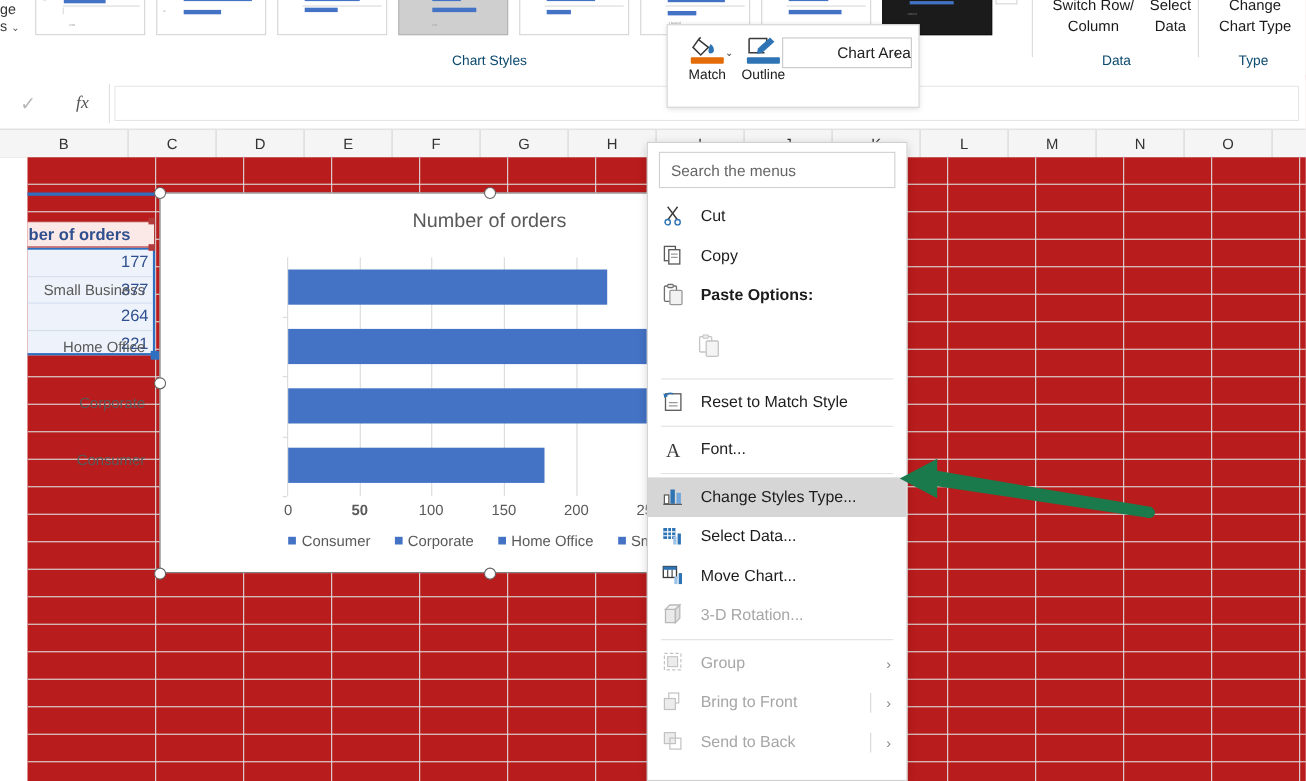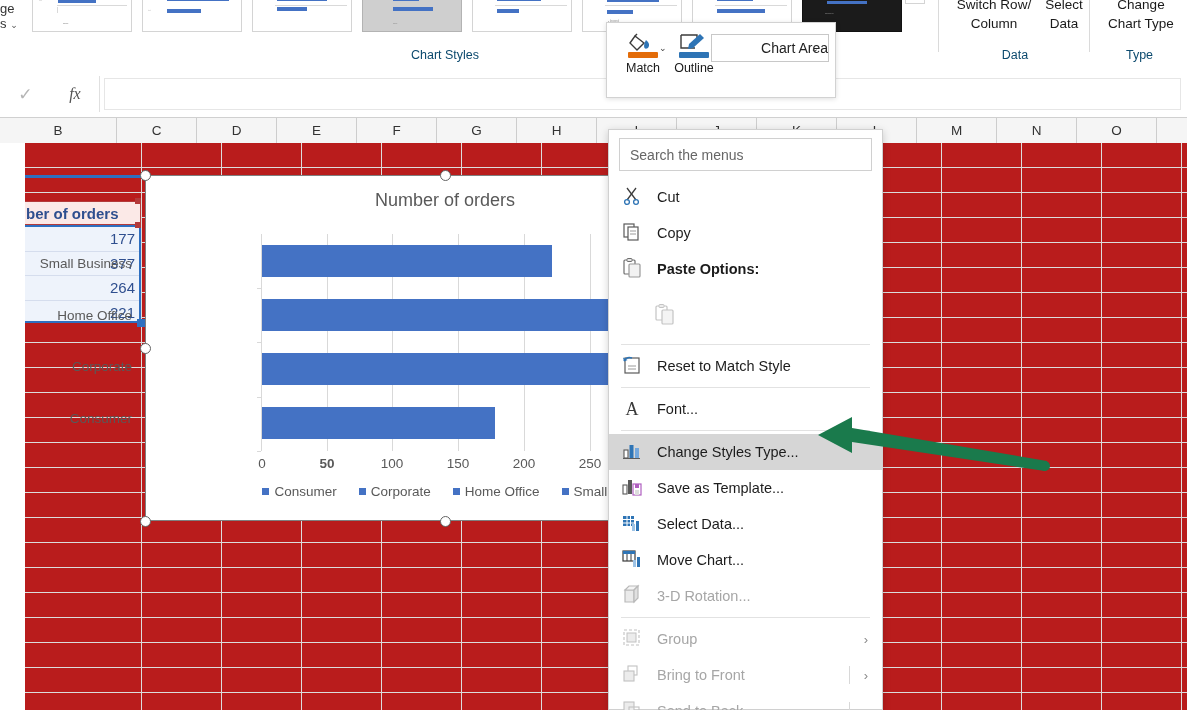--- a/index.html
+++ b/index.html
@@ -186,21 +186,21 @@
   .legend-item { display: flex; align-items: center; gap: 5px; white-space: nowrap; }
   .legend-swatch { width: 7px; height: 7px; background: #4472c4; }
 
   .handle {
     position: absolute; width: 11px; height: 11px; border-radius: 50%;
     background: #ffffff; border: 1.5px solid #636363; z-index: 12;
   }
 
   
   .ctx-menu {
-    position: absolute; left: 608px; top: 129px; width: 275px; height: 581px;
+    position: absolute; left: 588px; top: 129px; width: 237px; height: 581px;
     background: #ffffff; border: 1px solid #d0d0d0;
     box-shadow: 0 2px 8px rgba(0,0,0,0.18);
     z-index: 40;
     padding-top: 8px;
   }
   .ctx-search {
     margin: 0 10px 8px 10px; height: 33px; border: 1px solid #d0d0d0;
     background: #fff; display: flex; align-items: center; padding-left: 10px;
     font-size: 14px; color: #666;
   }
@@ -615,32 +615,20 @@
         <svg width="22" height="22" viewBox="0 0 22 22">
           <rect x="3" y="10" width="4" height="8" fill="#fff" stroke="#5a5a5a" stroke-width="1.1"></rect>
           <rect x="8.5" y="5" width="4" height="13" fill="#2e74b5"></rect>
           <rect x="14" y="8" width="4" height="10" fill="#72a7dd"></rect>
           <line x1="2" y1="18.5" x2="19" y2="18.5" stroke="#5a5a5a" stroke-width="1"></line>
         </svg>
       </span>
       <span>Change Styles Type...</span>
     </div>
 
-    <div class="ctx-item">
-      <span class="ctx-ico">
-        <svg width="22" height="22" viewBox="0 0 22 22">
-          <rect x="2" y="9" width="4" height="9" fill="#fff" stroke="#5a5a5a" stroke-width="1.1"></rect>
-          <rect x="7" y="4" width="4" height="14" fill="#5a5a5a"></rect>
-          <rect x="12" y="8" width="8" height="11" fill="#fff" stroke="#b05fc0" stroke-width="1.2"></rect>
-          <rect x="14" y="8" width="4" height="4" fill="#b05fc0"></rect>
-          <rect x="14" y="14" width="4" height="5" fill="#ddd"></rect>
-        </svg>
-      </span>
-      <span>Save as Template...</span>
-    </div>
 
     <div class="ctx-item">
       <span class="ctx-ico">
         <svg width="22" height="22" viewBox="0 0 22 22">
           <rect x="2" y="4" width="11" height="10" fill="#2e74b5"></rect>
           <line x1="2" y1="7.5" x2="13" y2="7.5" stroke="#fff" stroke-width="1"></line>
           <line x1="2" y1="11" x2="13" y2="11" stroke="#fff" stroke-width="1"></line>
           <line x1="6" y1="4" x2="6" y2="14" stroke="#fff" stroke-width="1"></line>
           <line x1="9.5" y1="4" x2="9.5" y2="14" stroke="#fff" stroke-width="1"></line>
           <rect x="11" y="12" width="3" height="7" fill="#9dc3e6"></rect>

